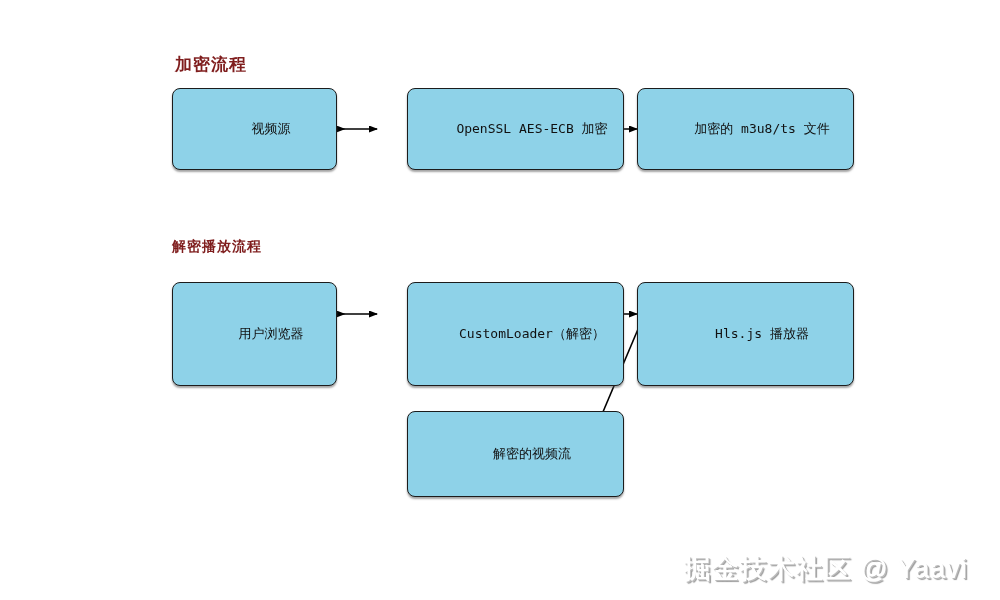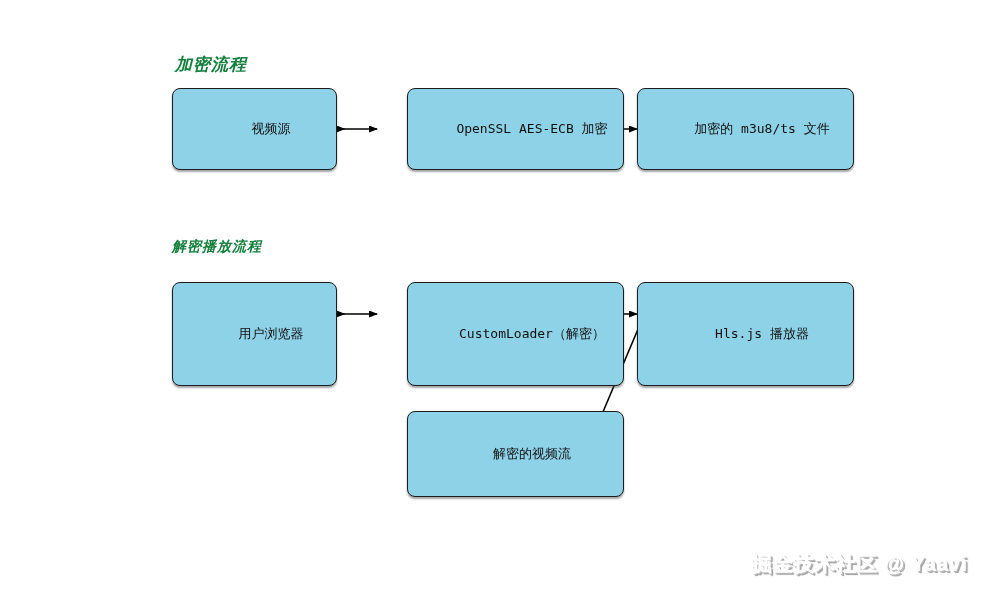--- a/index.html
+++ b/index.html
@@ -10,25 +10,24 @@
   }
   html,body{margin:0;padding:0;}
   body{
     width:1000px;height:600px;overflow:hidden;
     background:var(--bg);
     font-family:"Liberation Sans","DejaVu Sans",sans-serif;
   }
   .canvas{position:relative;width:1000px;height:600px;background:var(--bg);}
   .flow-title{
     position:absolute;
-    color:#15803d;
+    color:#7f1d1d;
     font-weight:600;
     font-family:"Liberation Sans","DejaVu Sans",sans-serif;
     letter-spacing:1px;
-    font-style:italic;
   }
   .flow-title.t1{left:175px;top:53px;font-size:17px;}
   .flow-title.t2{left:172px;top:238px;font-size:14px;}
   .node{
     position:absolute;
     background:var(--node-fill);
     border:1.6px solid var(--node-border);
     border-radius:8px;
     box-shadow:0 2px 2px rgba(90,90,90,0.55);
     display:flex;align-items:center;justify-content:center;
@@ -44,21 +43,21 @@
   .c3{left:637px;width:217px;}
   .r1{top:88px;height:82px;}
   .r2{top:282px;height:104px;text-align:right;}
   .r3{top:411px;height:86px;}
   svg.edges{position:absolute;left:0;top:0;width:1000px;height:600px;pointer-events:none;}
   svg.edges path.connector{stroke:var(--arrow-color);stroke-width:1.6;fill:none;}
   svg.edges marker path{fill:var(--arrow-color);}
   .watermark{
     position:absolute;
     right:32px;top:551px;
-    font-size:20px;font-weight:bold;
+    font-size:27px;font-weight:normal;
     letter-spacing:1px;
     color:#ffffff;
     text-shadow:-1px -1px 0 #ffffff, 1px 1px 0 #bdbdbd, 2px 2px 1px #9a9a9a;
     font-family:"Liberation Sans","DejaVu Sans",sans-serif;
     white-space:nowrap;
   }
 </style>
 </head>
 <body>
 

